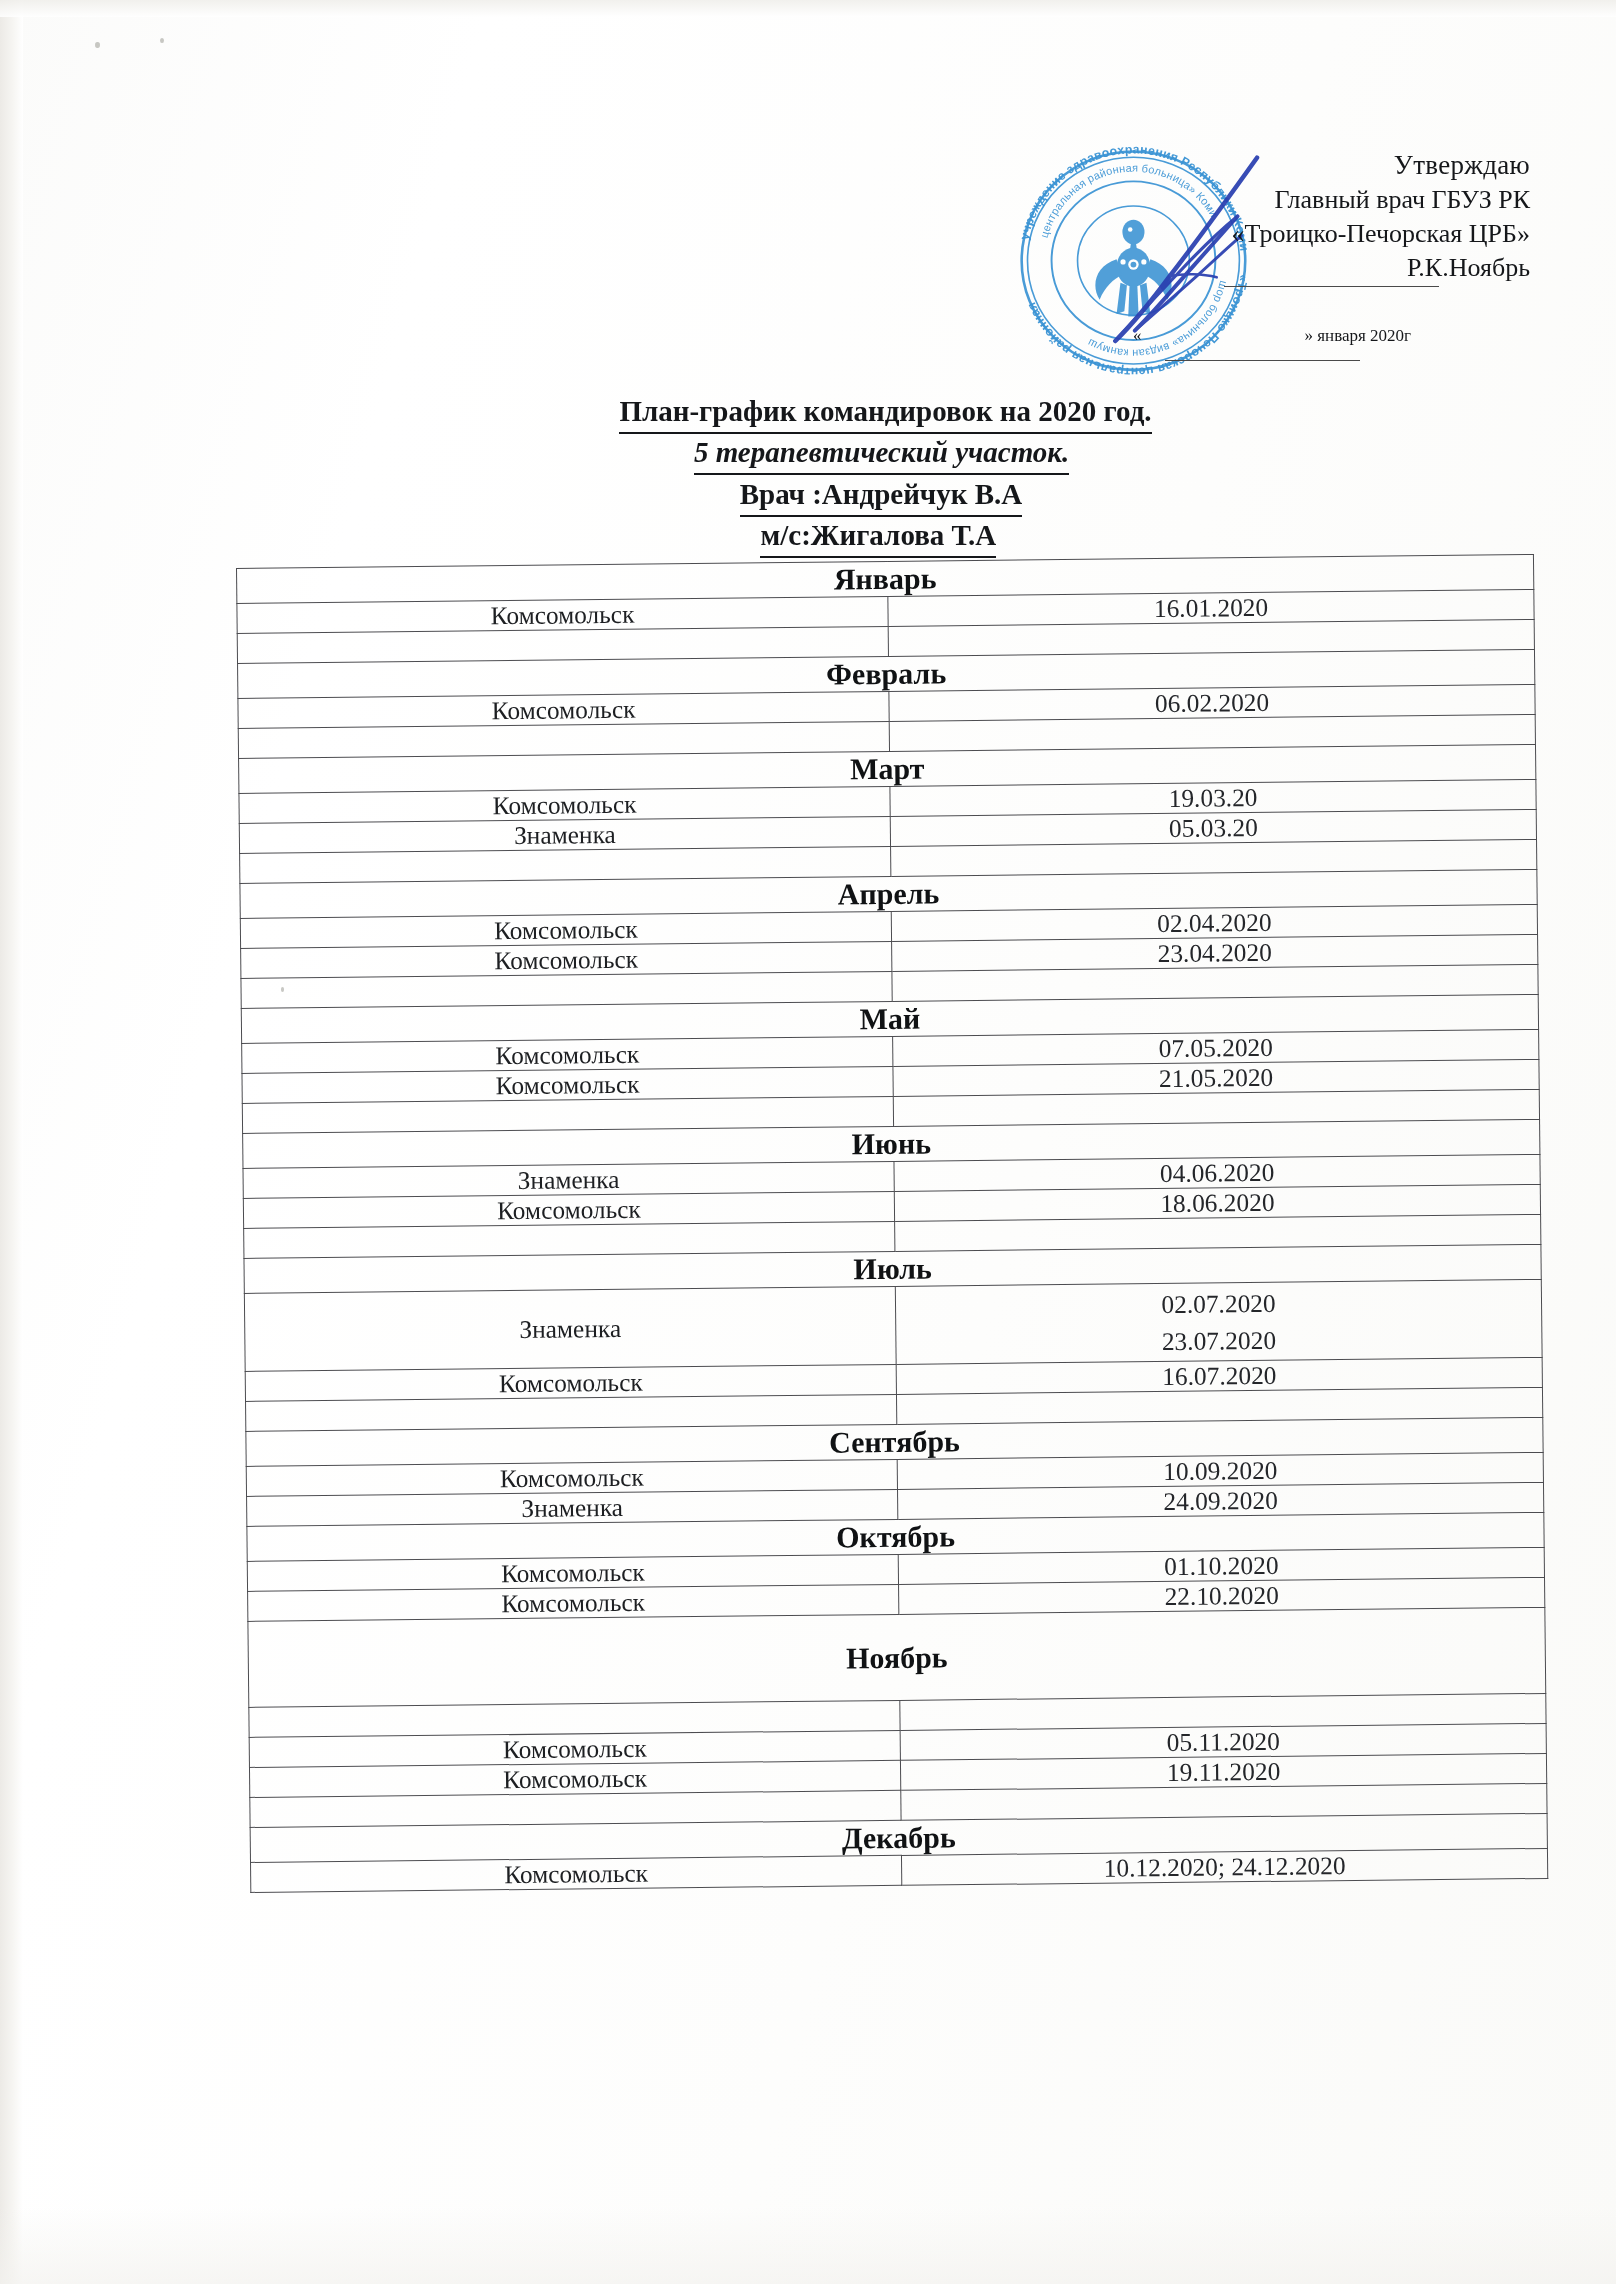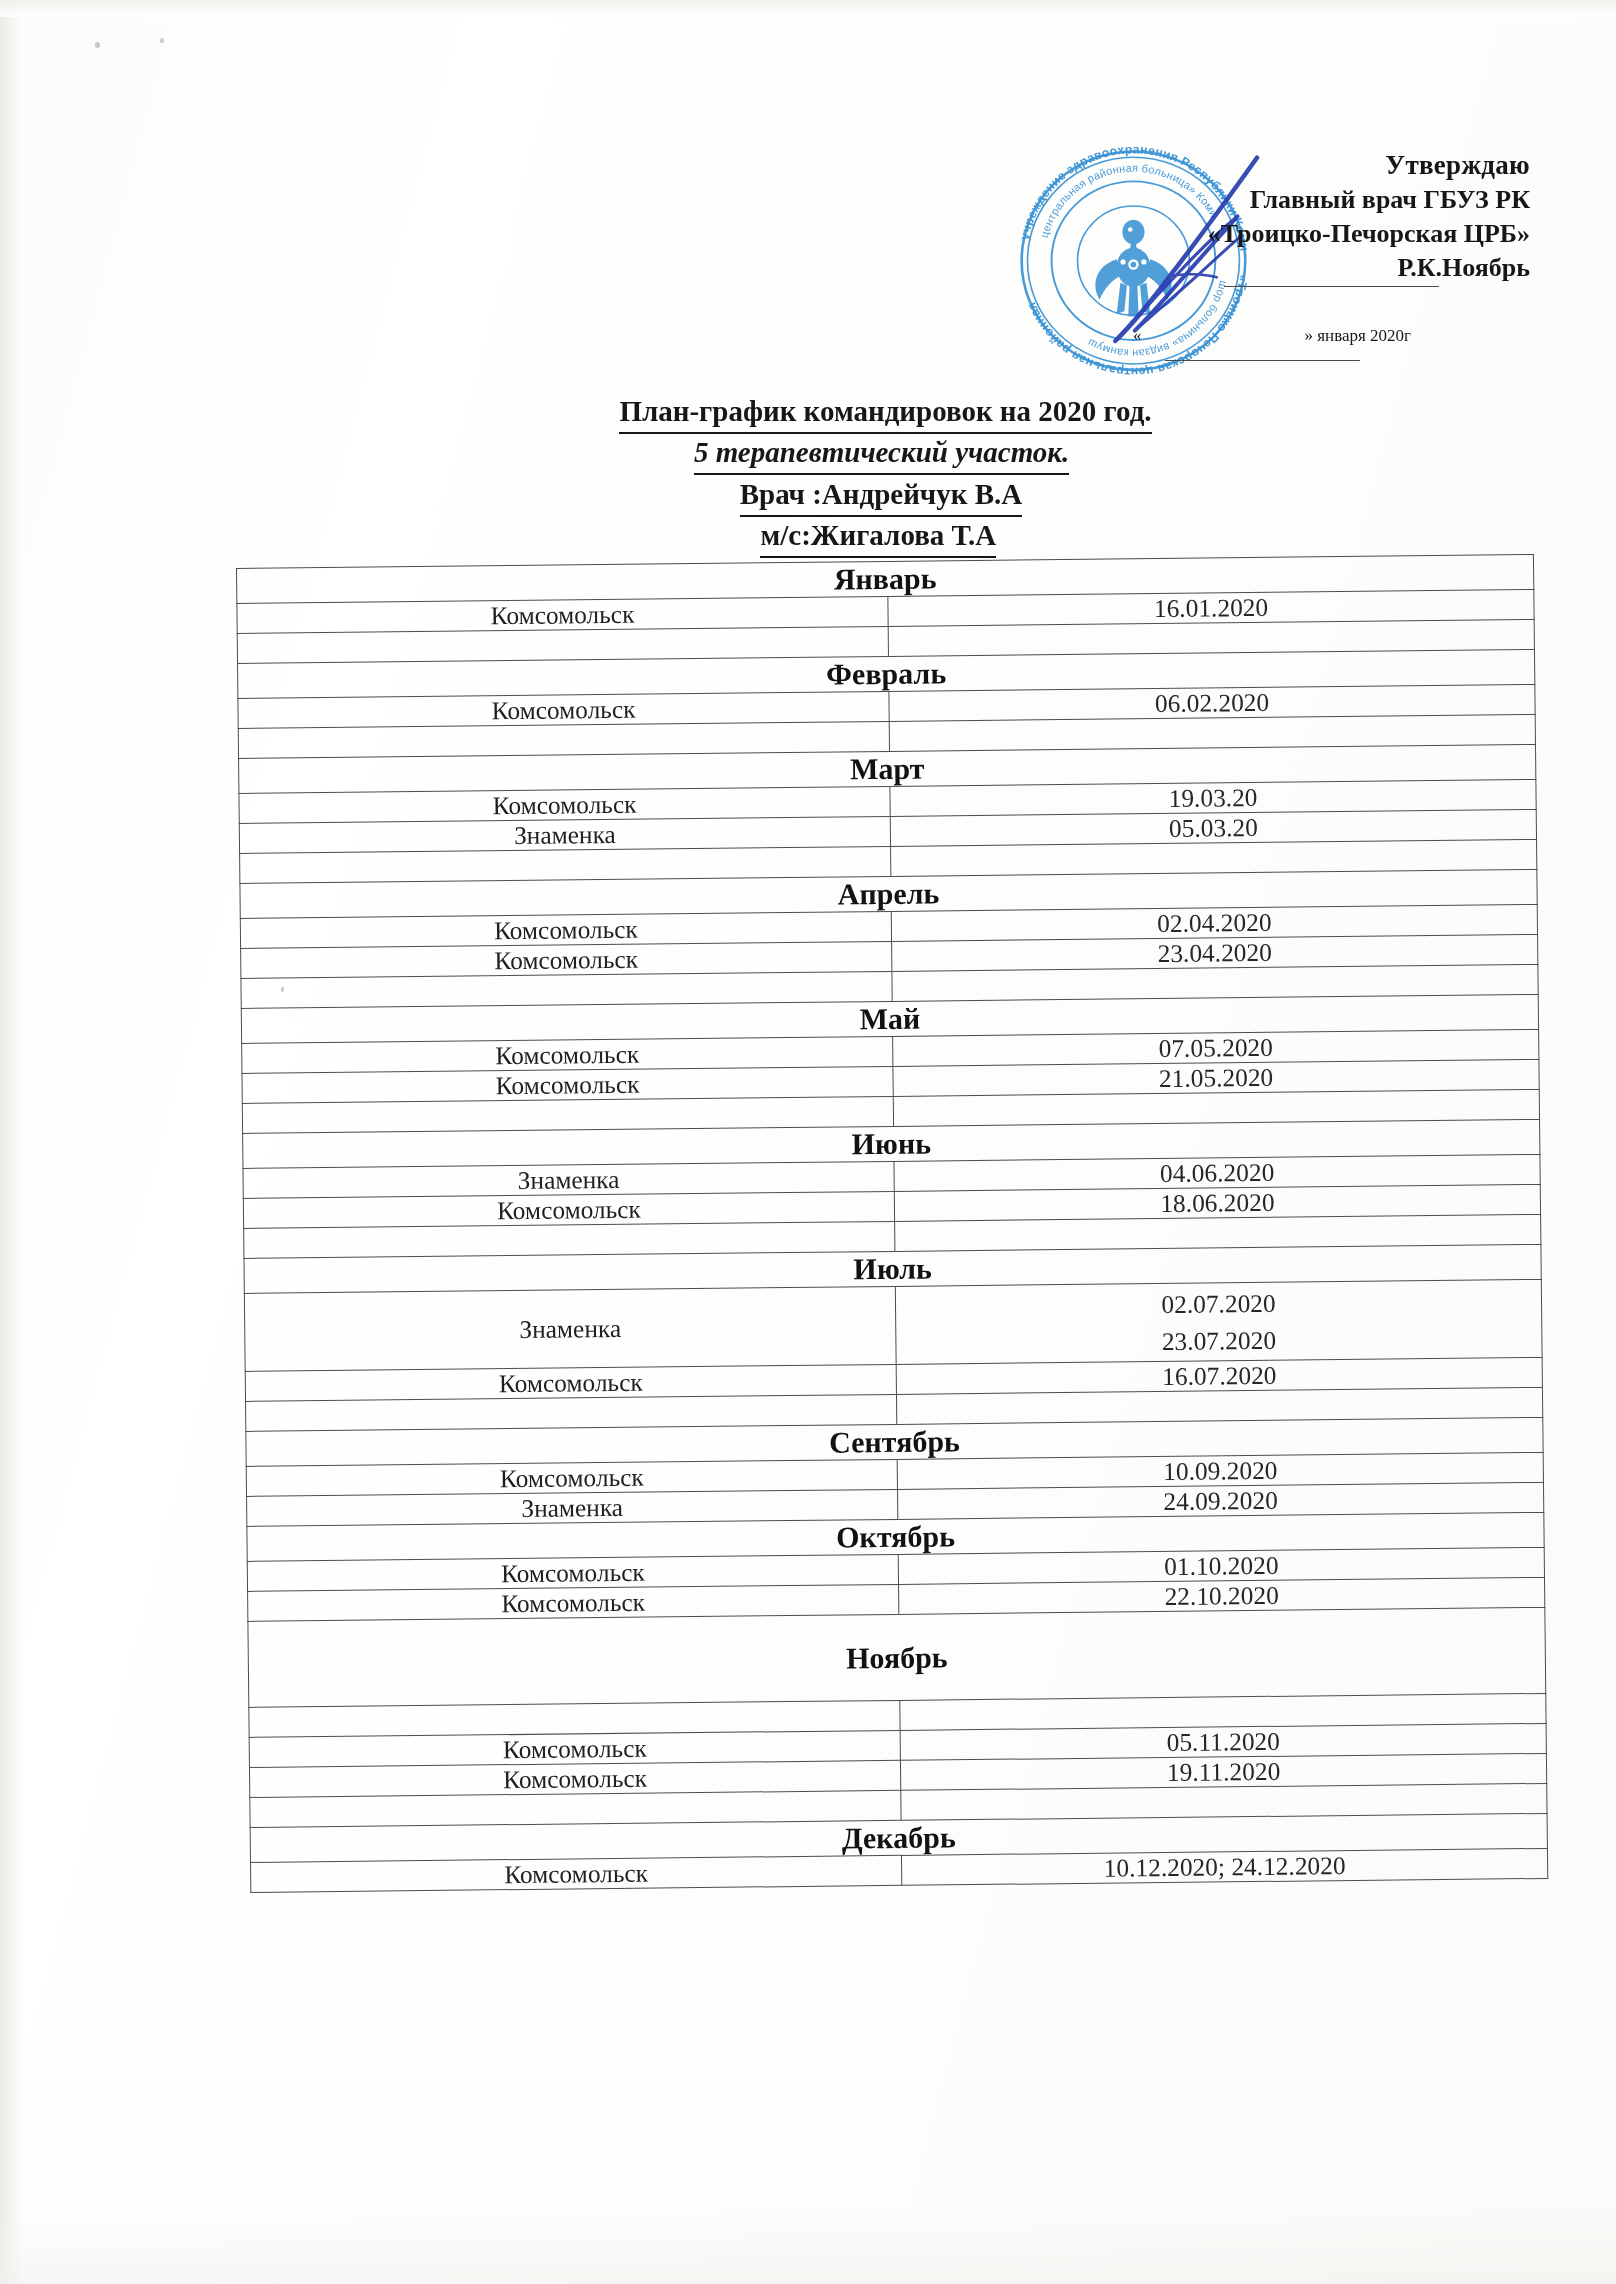--- a/index.html
+++ b/index.html
@@ -13,22 +13,22 @@
       background:linear-gradient(90deg,#eceae6 0%,#f6f5f2 55%,#ffffff 100%);}
   #scan-edge-top{position:absolute;left:0;top:0;width:100%;height:17px;
       background:linear-gradient(180deg,#efeeea 0%,#ffffff 100%);opacity:.85;}
   #scan-shadow-bottom{position:absolute;left:0;bottom:0;width:100%;height:78px;
       background:linear-gradient(0deg,#f3f2ef 0%,rgba(255,255,255,0) 100%);opacity:.7;}
   .speck{position:absolute;background:#9a9a94;border-radius:50%;opacity:.55;}
 
   
   #approval{position:absolute;left:1100px;top:148px;width:430px;
       text-align:right;font-size:26px;line-height:1.30;}
-  #approval .ttl{font-weight:bold;font-size:27px;letter-spacing:0.3px;}
-  .appr-line{display:block;white-space:nowrap;font-weight:bold;}
+  #approval .ttl{font-weight:normal;font-size:27px;letter-spacing:0.3px;}
+  .appr-line{display:block;white-space:nowrap;}
   #sig-rule-name{position:absolute;left:1224px;top:286px;width:215px;height:0;
       border-top:1.3px solid #4a4a4a;}
   #sig-rule-date{position:absolute;left:1165px;top:360px;width:195px;height:0;
       border-top:1.3px solid #4a4a4a;}
   #date-line{position:absolute;left:1133px;top:326px;width:404px;
       font-size:17px;white-space:nowrap;}
   #date-line .q1{margin-right:163px;}
 
   
   #stamp{position:absolute;left:995px;top:133px;width:273px;height:241px;

